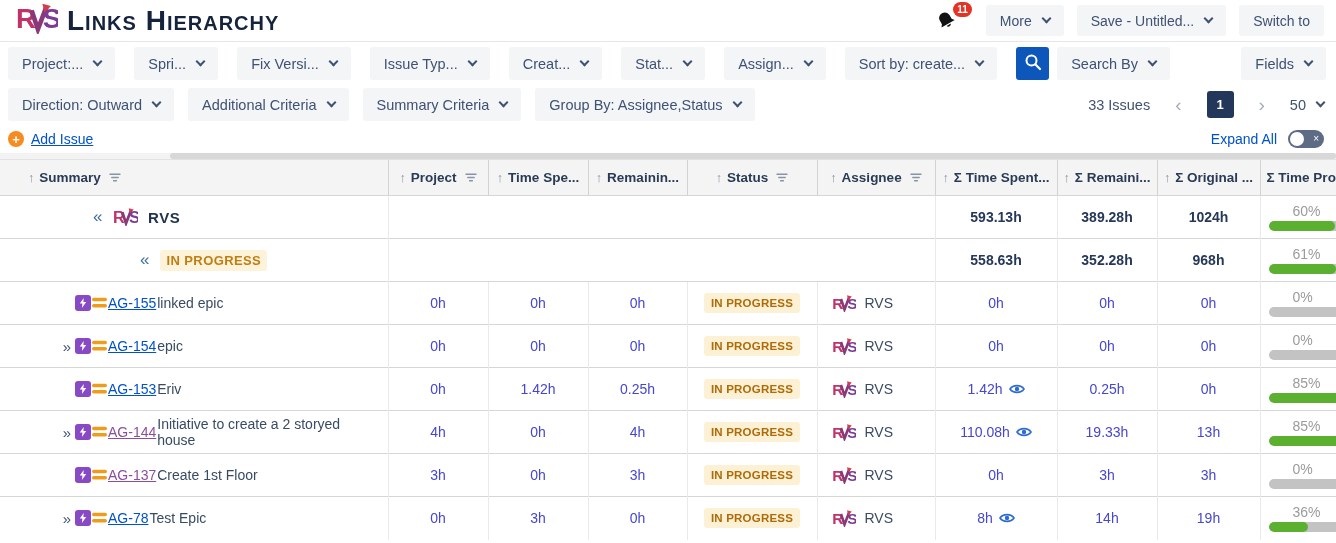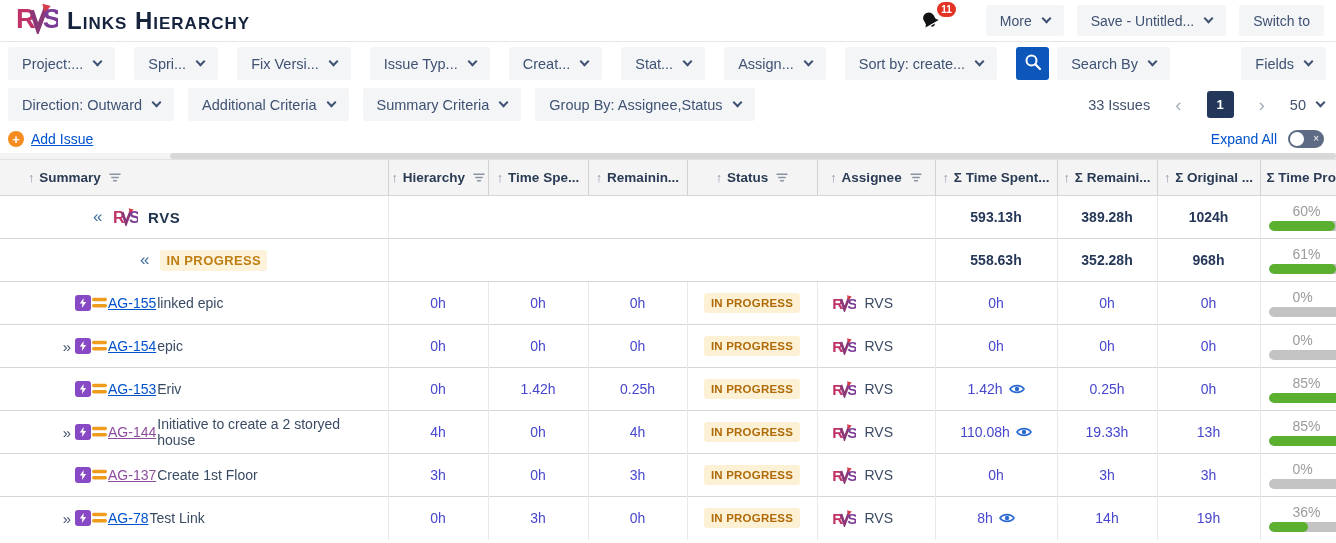--- a/index.html
+++ b/index.html
@@ -9,22 +9,22 @@
     --epic_purple:#8849C4; --priority_orange:#EF9B1C;
     --search_blue:#0D57BB; --page_dark:#22375A; --badge_red:#E23325;
     --header_text:#172B4D; --button_bg:#F4F5F7; --button_text:#3F5273;
   }
   *{box-sizing:border-box}
   html,body{margin:0;padding:0;width:1336px;height:543px;overflow:hidden;
     background:#fff;font-family:"Liberation Sans",sans-serif;color:var(--header_text)}
   .topbar{display:flex;align-items:center;justify-content:space-between;height:42px;
     padding:0 12px 0 16px;border-bottom:1px solid #e6e6e6}
   .brand{display:flex;align-items:center;gap:9px}
-  .title{font-variant:small-caps;font-size:24px;font-weight:600;letter-spacing:1px;color:#15233d}
-  .actions{display:flex;align-items:center;gap:28px}
+  .title{font-variant:small-caps;font-size:28px;font-weight:600;letter-spacing:1px;color:#15233d}
+  .actions{display:flex;align-items:center;gap:12px}
   .bell-wrap{position:relative;margin-right:14px;cursor:pointer;top:2px}
   .badge{position:absolute;top:-7px;right:-12px;background:var(--badge_red);color:#fff;
     font-size:10px;font-weight:700;border-radius:9px;padding:2px 4px;min-width:10px;text-align:center}
   .topbtn,.drop{background:var(--button_bg);border:none;border-radius:3px;height:31px;
     padding:0 14px;font-size:14px;color:var(--button_text);display:inline-flex;align-items:center;
     gap:11px;font-family:inherit;cursor:pointer;white-space:nowrap}
   .chev{display:inline-block;width:7px;height:7px;border-right:2px solid currentColor;
     border-bottom:2px solid currentColor;transform:rotate(45deg);position:relative;top:-2px}
   .frow{display:flex;align-items:center;padding:5px 8px}
   .frow2{padding:3px 8px}
@@ -237,21 +237,21 @@
         <col style="width:122px">
         <col style="width:100px">
       <col style="width:103px">
         <col style="width:76px">
     </colgroup>
     <thead>
         <tr id="thead-row">
           <th><span class="sort">↑</span><span>Summary</span><span class="fico"><svg width="12" height="9" viewBox="0 0 12 9">
                 <path d="M1 1.2 H11 M2.8 4.5 H9.2 M4.6 7.8 H7.4" stroke="#8993A4" stroke-width="1.4" stroke-linecap="round"></path>
               </svg></span></th>
-          <th><span class="sort">↑</span><span>Hierarchy</span><span class="fico"><svg width="12" height="9" viewBox="0 0 12 9">
+          <th><span class="sort">↑</span><span>Project</span><span class="fico"><svg width="12" height="9" viewBox="0 0 12 9">
                 <path d="M1 1.2 H11 M2.8 4.5 H9.2 M4.6 7.8 H7.4" stroke="#8993A4" stroke-width="1.4" stroke-linecap="round"></path>
               </svg></span></th>
           <th><span class="sort">↑</span><span>Time Spe...</span></th>
           <th><span class="sort">↑</span><span>Remainin...</span></th>
           <th><span class="sort">↑</span><span>Status</span><span class="fico"><svg width="12" height="9" viewBox="0 0 12 9">
                 <path d="M1 1.2 H11 M2.8 4.5 H9.2 M4.6 7.8 H7.4" stroke="#8993A4" stroke-width="1.4" stroke-linecap="round"></path>
               </svg></span></th>
           <th><span class="sort">↑</span><span>Assignee</span><span class="fico"><svg width="12" height="9" viewBox="0 0 12 9">
                 <path d="M1 1.2 H11 M2.8 4.5 H9.2 M4.6 7.8 H7.4" stroke="#8993A4" stroke-width="1.4" stroke-linecap="round"></path>
               </svg></span></th>
@@ -647,21 +647,21 @@
                   <path d="M8.7 3 L4.8 8.5 L7.4 8.5 L6.9 13 L11.2 7 L8.4 7 Z" fill="#fff"></path>
                 </svg>
               </span>
               <span class="ico">
                 <svg width="15" height="12" viewBox="0 0 15 12">
                   <rect y="0.8" width="15" height="3.5" rx="1.7" fill="#EF9B1C"></rect>
                   <rect y="7" width="15" height="3.5" rx="1.7" fill="#EF9B1C"></rect>
                 </svg>
               </span>
               <a href="#" class="key">AG-78</a>
-              <span class="stext">Test Link</span>
+              <span class="stext">Test Epic</span>
             </div>
           </td>
           <td><span class="val">0h</span></td>
           <td><span class="val">3h</span></td>
           <td><span class="val">0h</span></td>
           <td><span class="status-badge">IN PROGRESS</span></td>
           <td>
             <div class="assignee">
               <span class="ico">
                 <svg width="24" height="17" viewBox="0 0 47 34">

